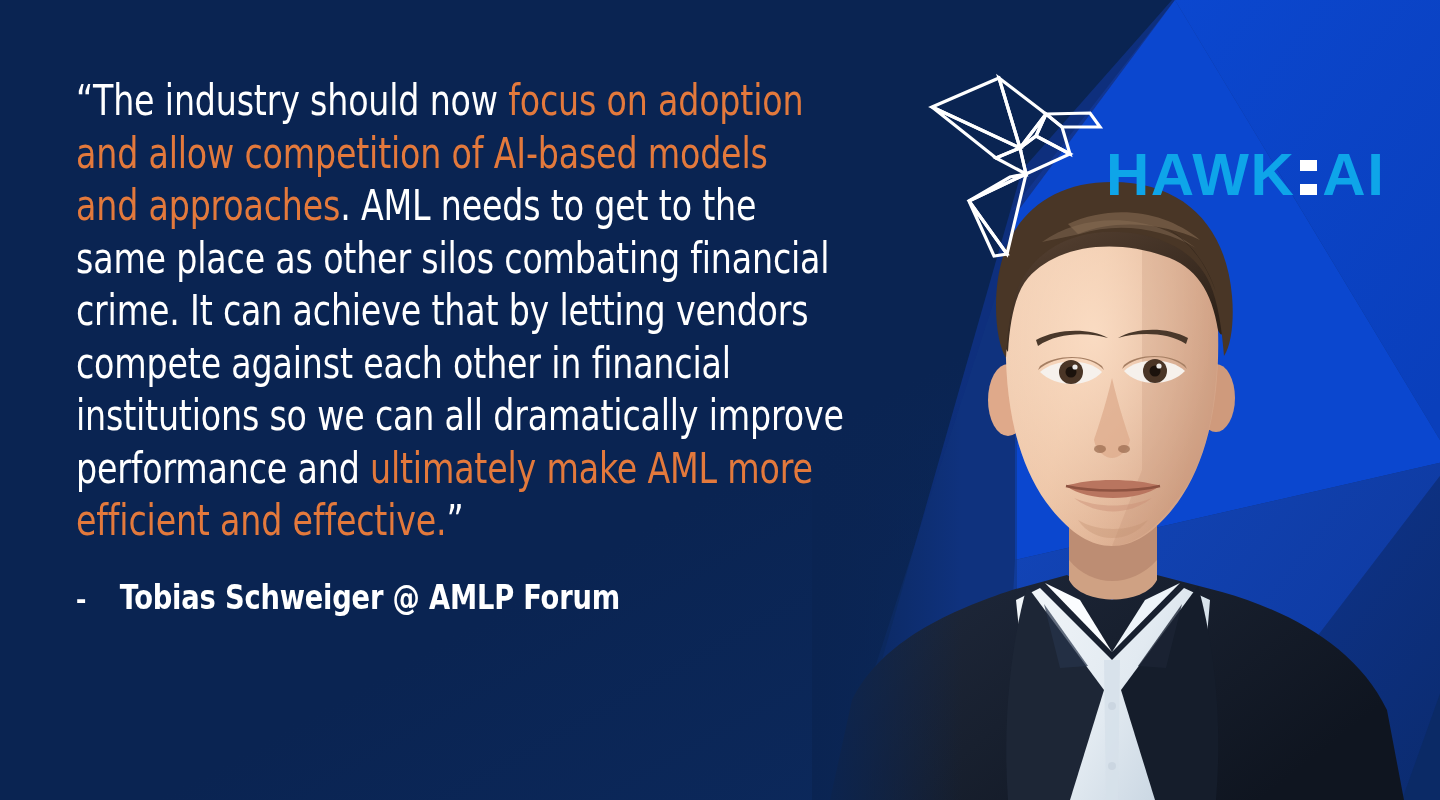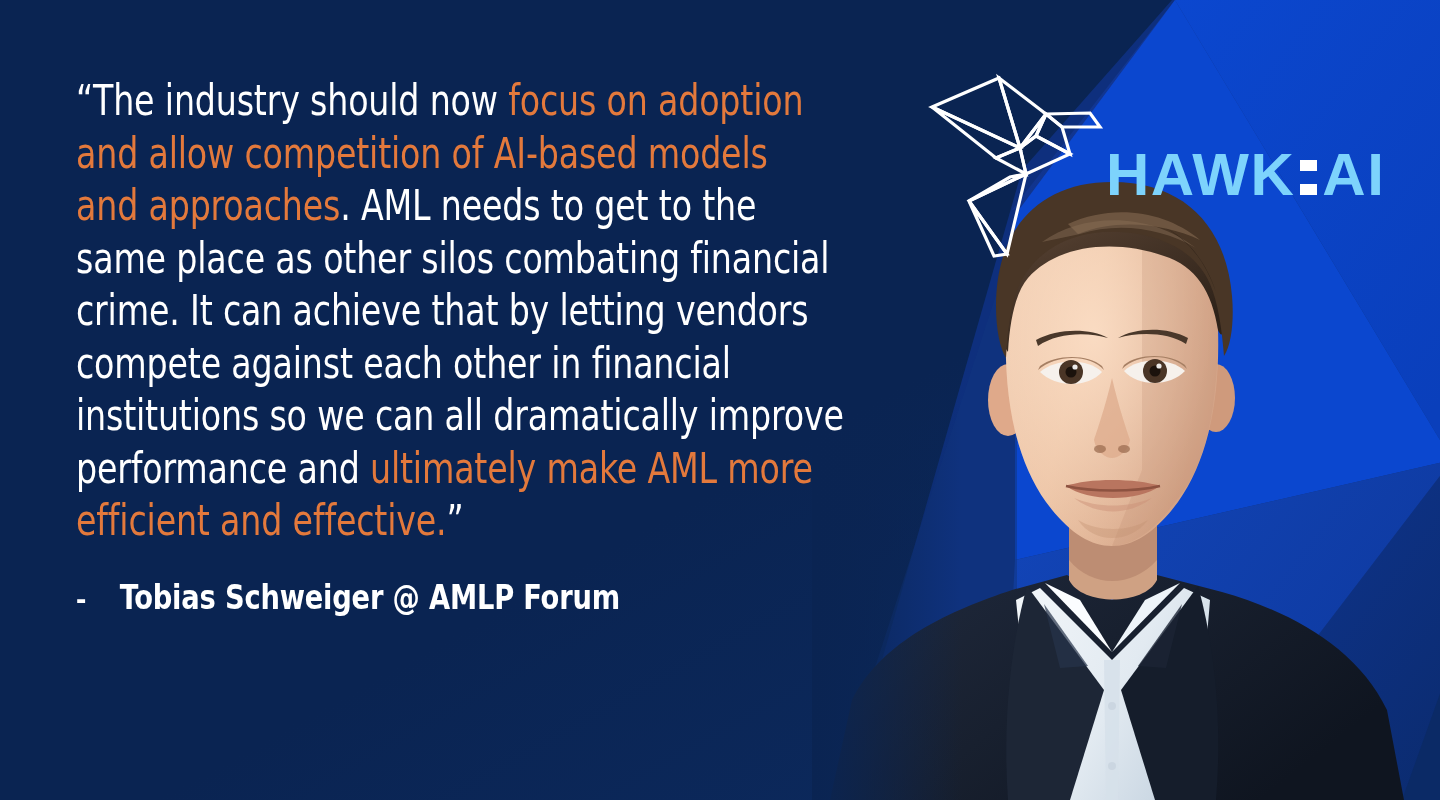--- a/index.html
+++ b/index.html
@@ -86,21 +86,21 @@
     position: absolute;
     left: 0;
     top: 8px;
   }
   #wordmark {
     position: absolute;
     left: 182px;
     top: 83px;
     font-size: 60px;
     font-weight: 700;
-    color: #7dd3fc;
+    color: #0ea5e9;
     letter-spacing: 1.5px;
     font-family: "Liberation Sans", sans-serif;
     line-height: 1;
     display: flex;
     align-items: center;
   }
   #wordmark .colon-mark {
     display: inline-block;
     width: 17px;
     height: 43px;

